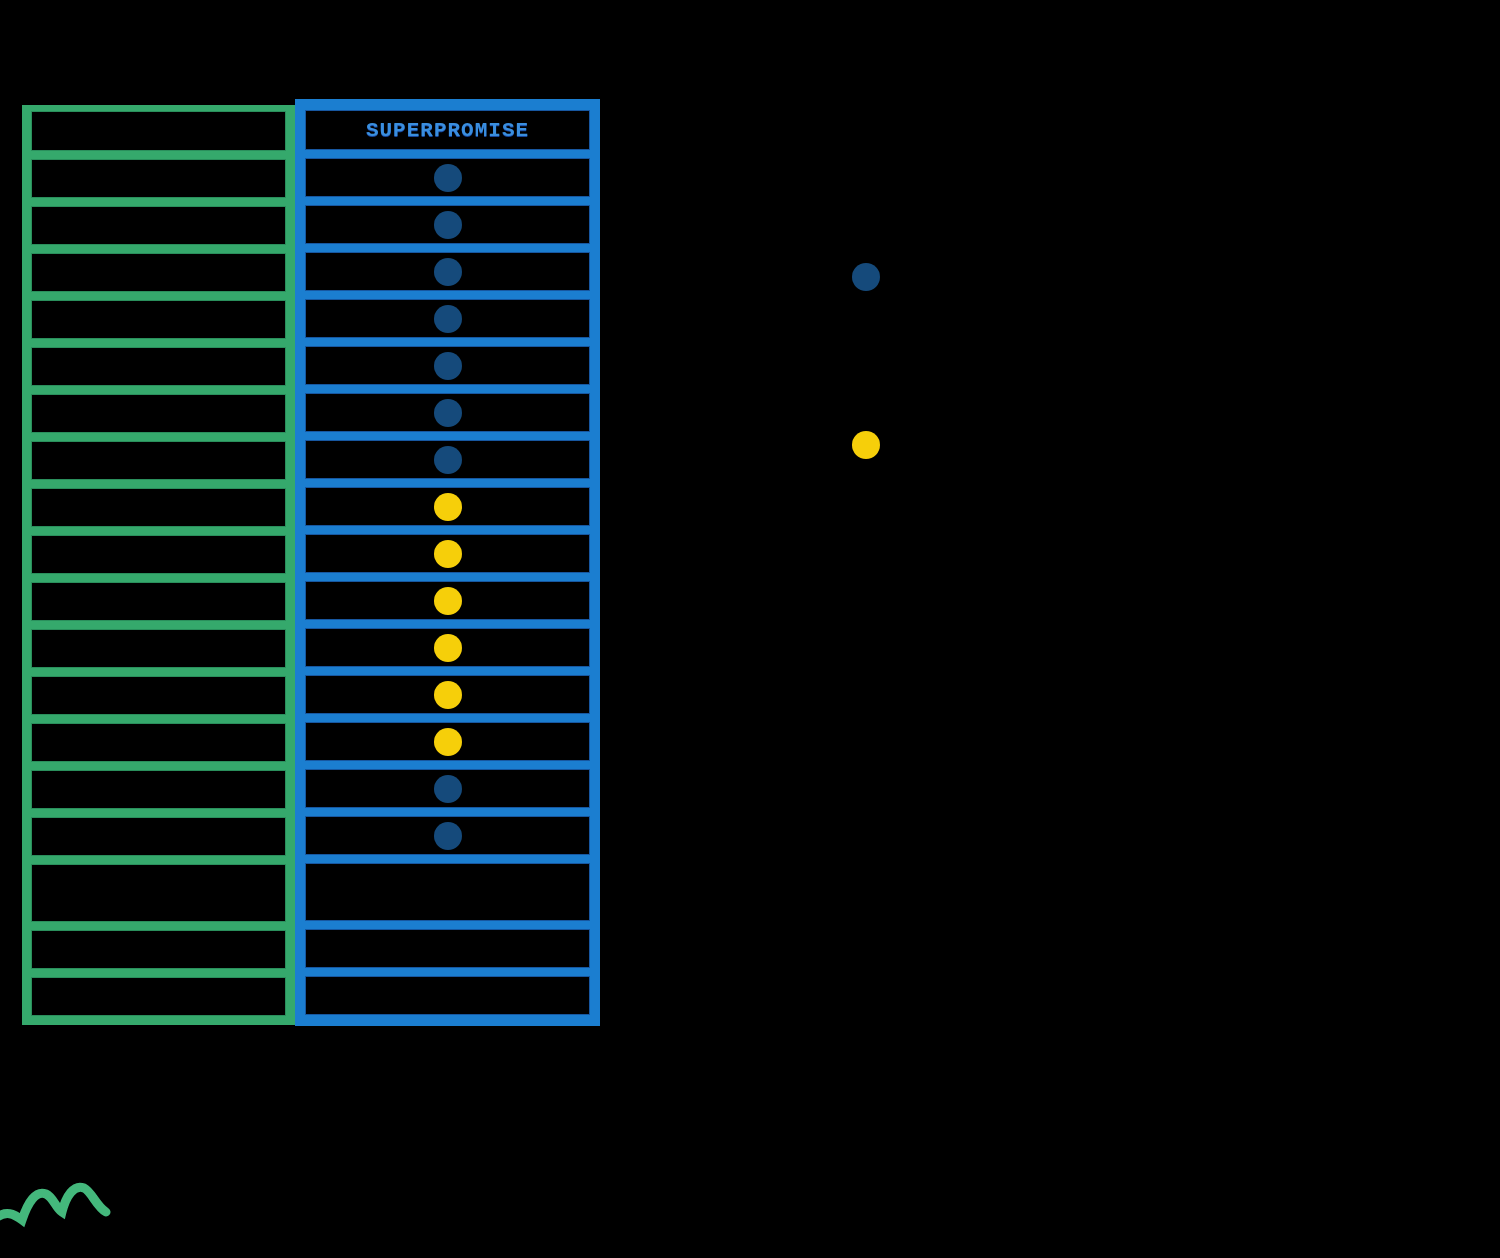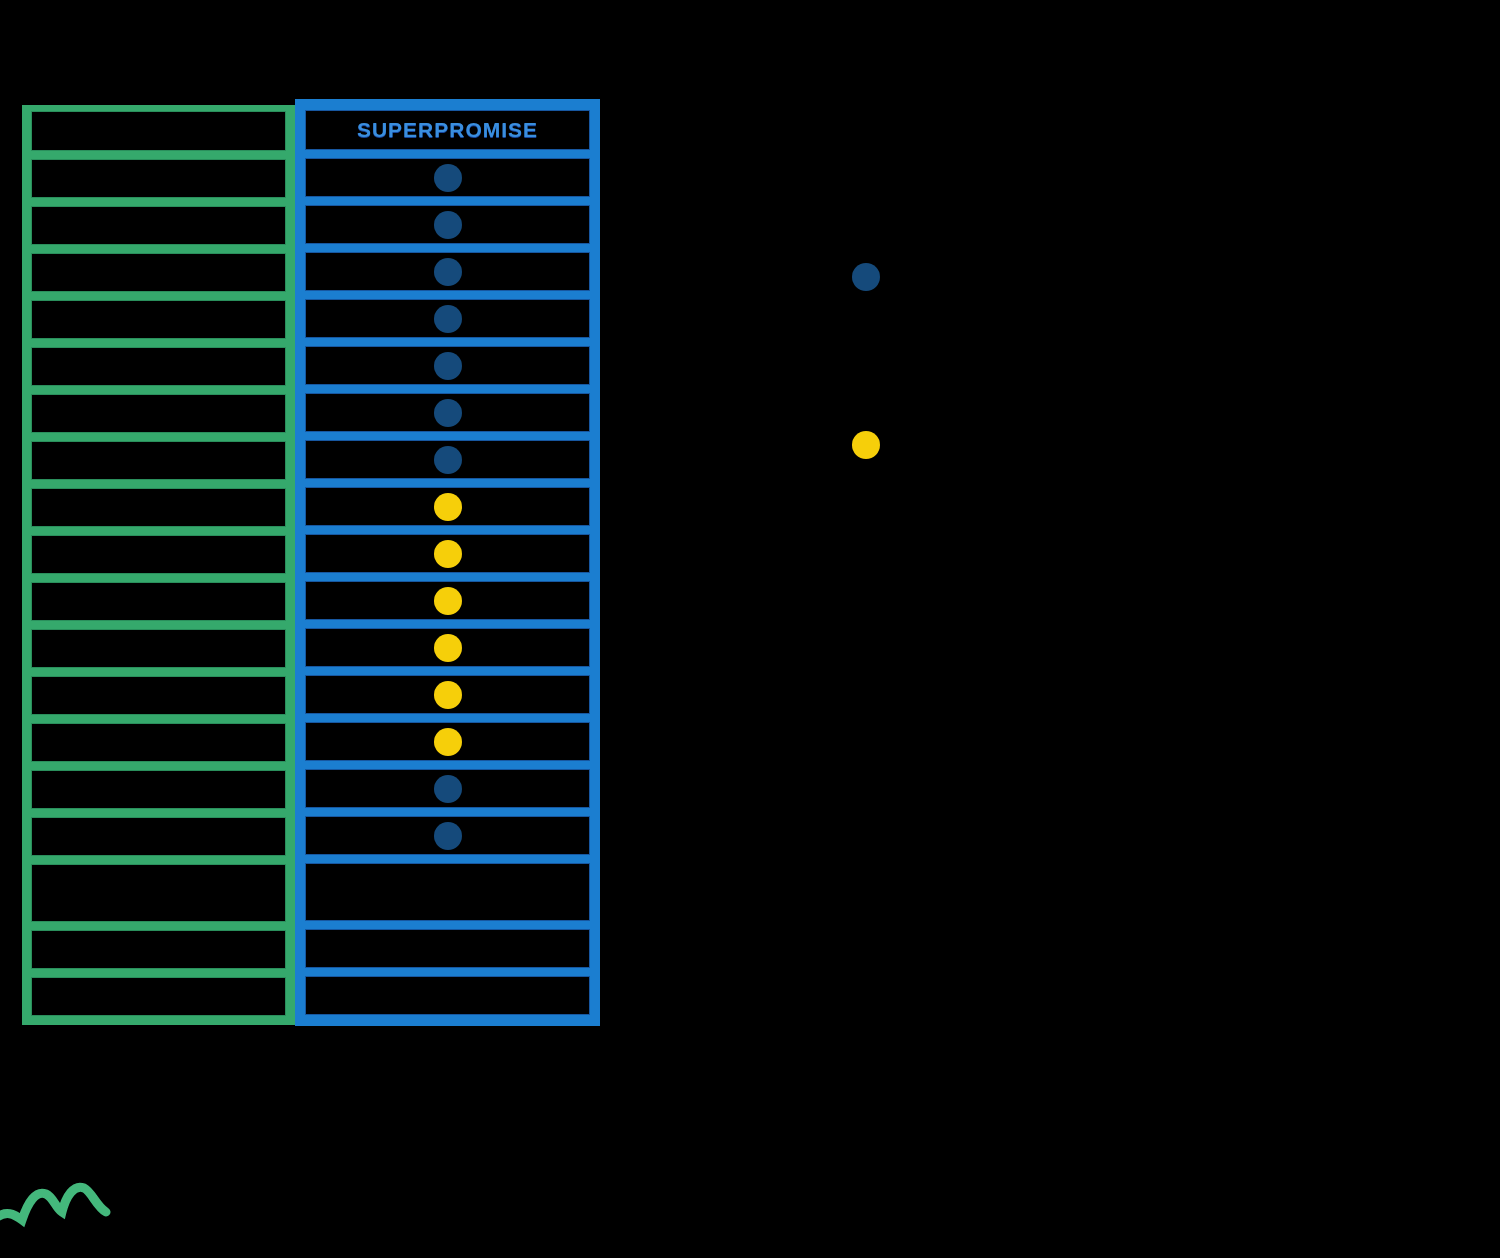--- a/index.html
+++ b/index.html
@@ -1,19 +1,19 @@
 <!DOCTYPE html>
 <html style="--background: #000000; --green: #35a96c; --blue: #1b7ed0; --navy: #154a7b; --yellow: #f6cf0a; --header_text: #3a8ede; --squiggle: #44b87c;"><head>
 <meta charset="utf-8">
 <style>
   html,body { margin:0; padding:0; background:#000; }
   .stage {
     position:relative; width:1196px; height:1258px;
     background:var(--background,#000); overflow:hidden;
-    font-family:Liberation Sans, sans-serif;
+    font-family:Liberation Mono, monospace;
   }
   .col { position:absolute; box-sizing:border-box; }
   .green-col {
     left:22px; top:105px; width:273px;
     background:var(--green); border:5px solid var(--green);
     padding:1px 4px 4px;
   }
   .blue-col {
     left:295px; top:99px; width:305px;
     background:var(--blue); border:6px solid var(--blue);

